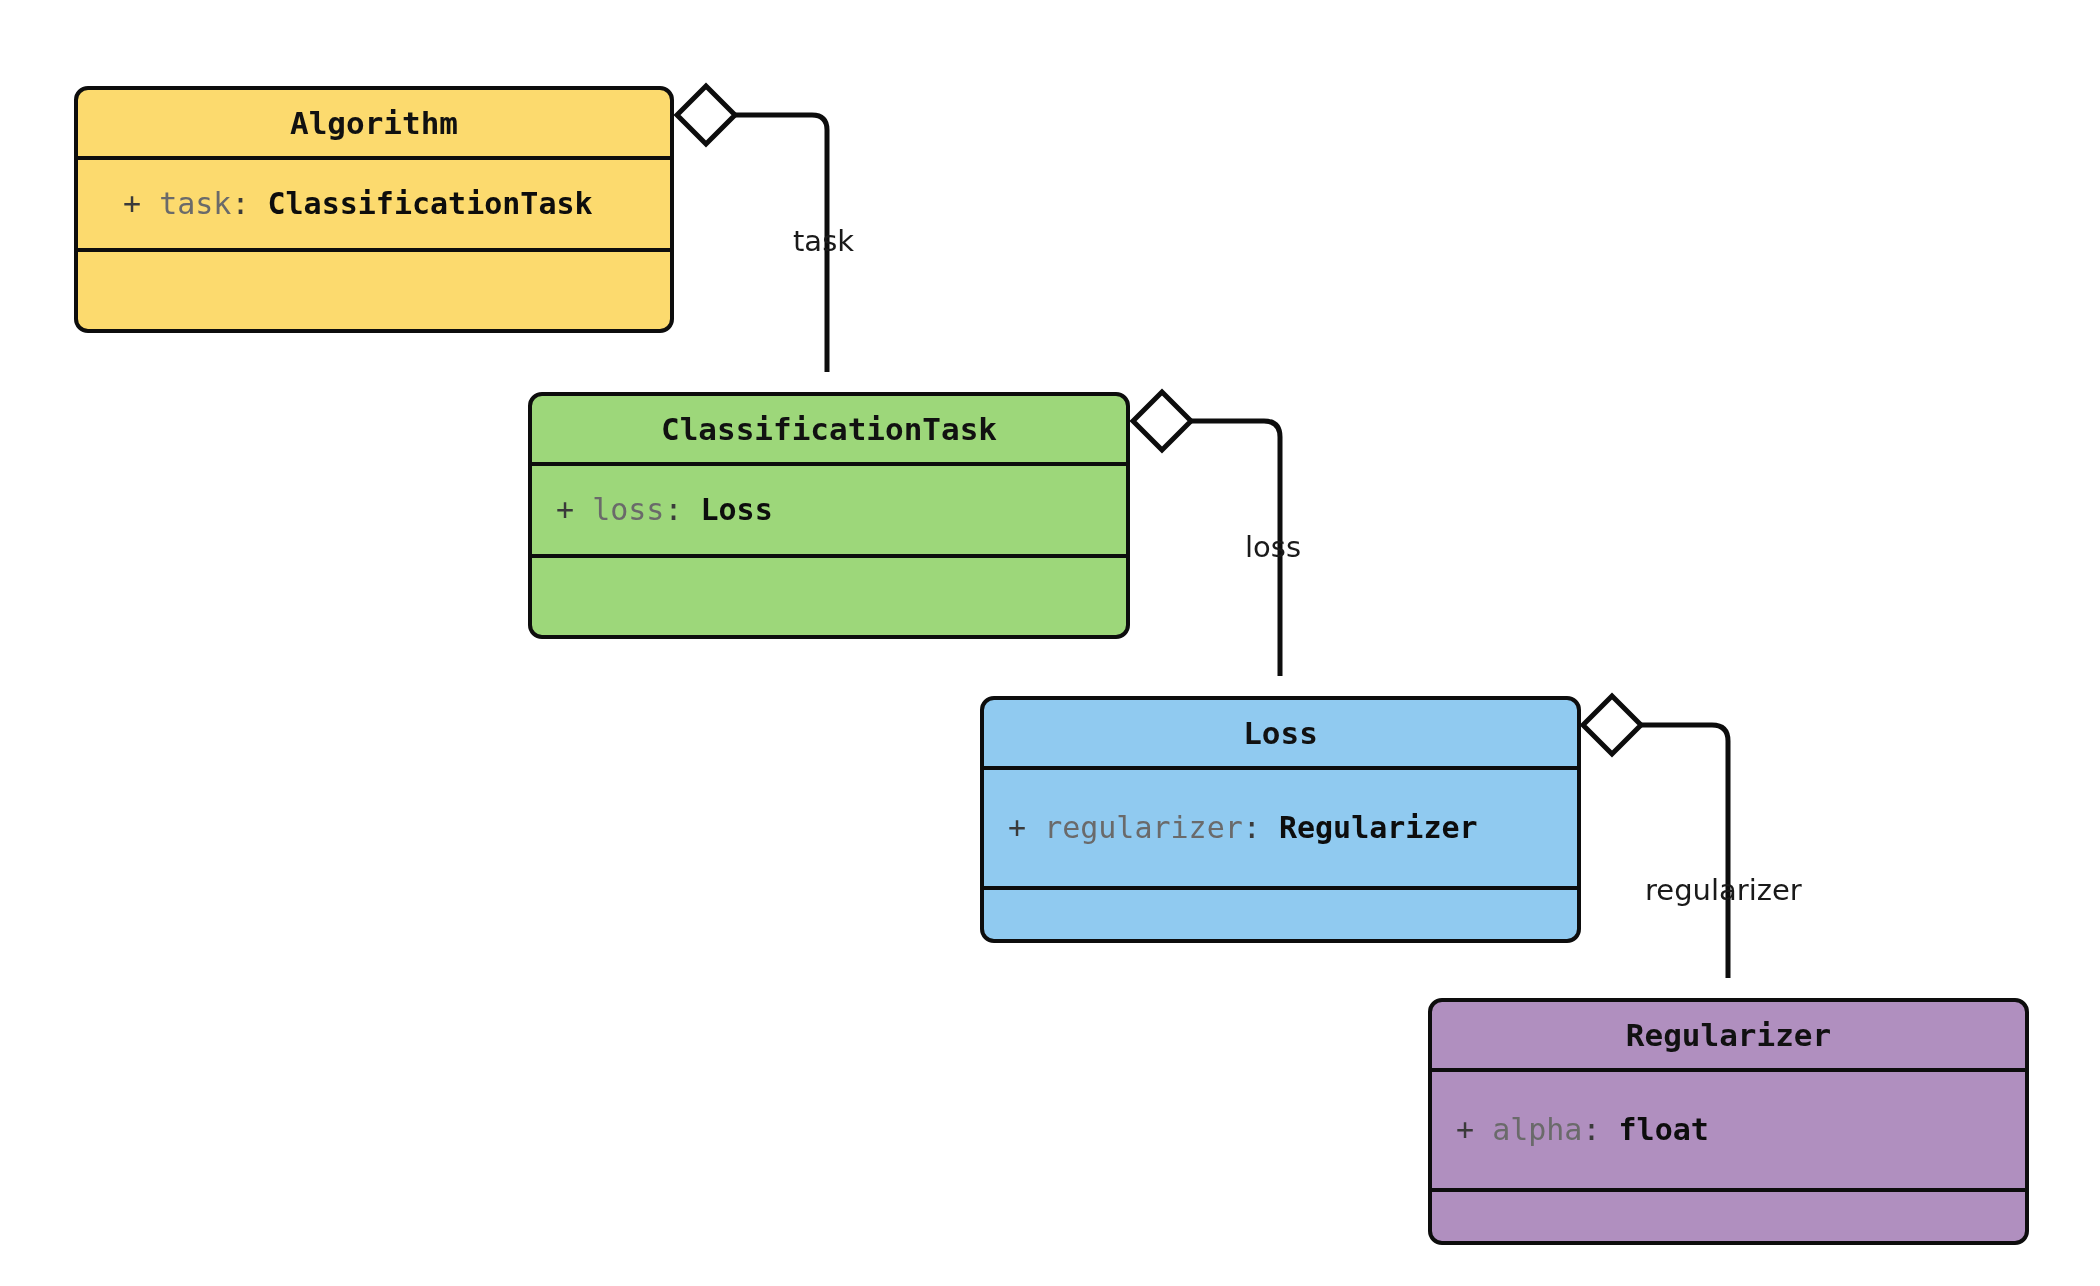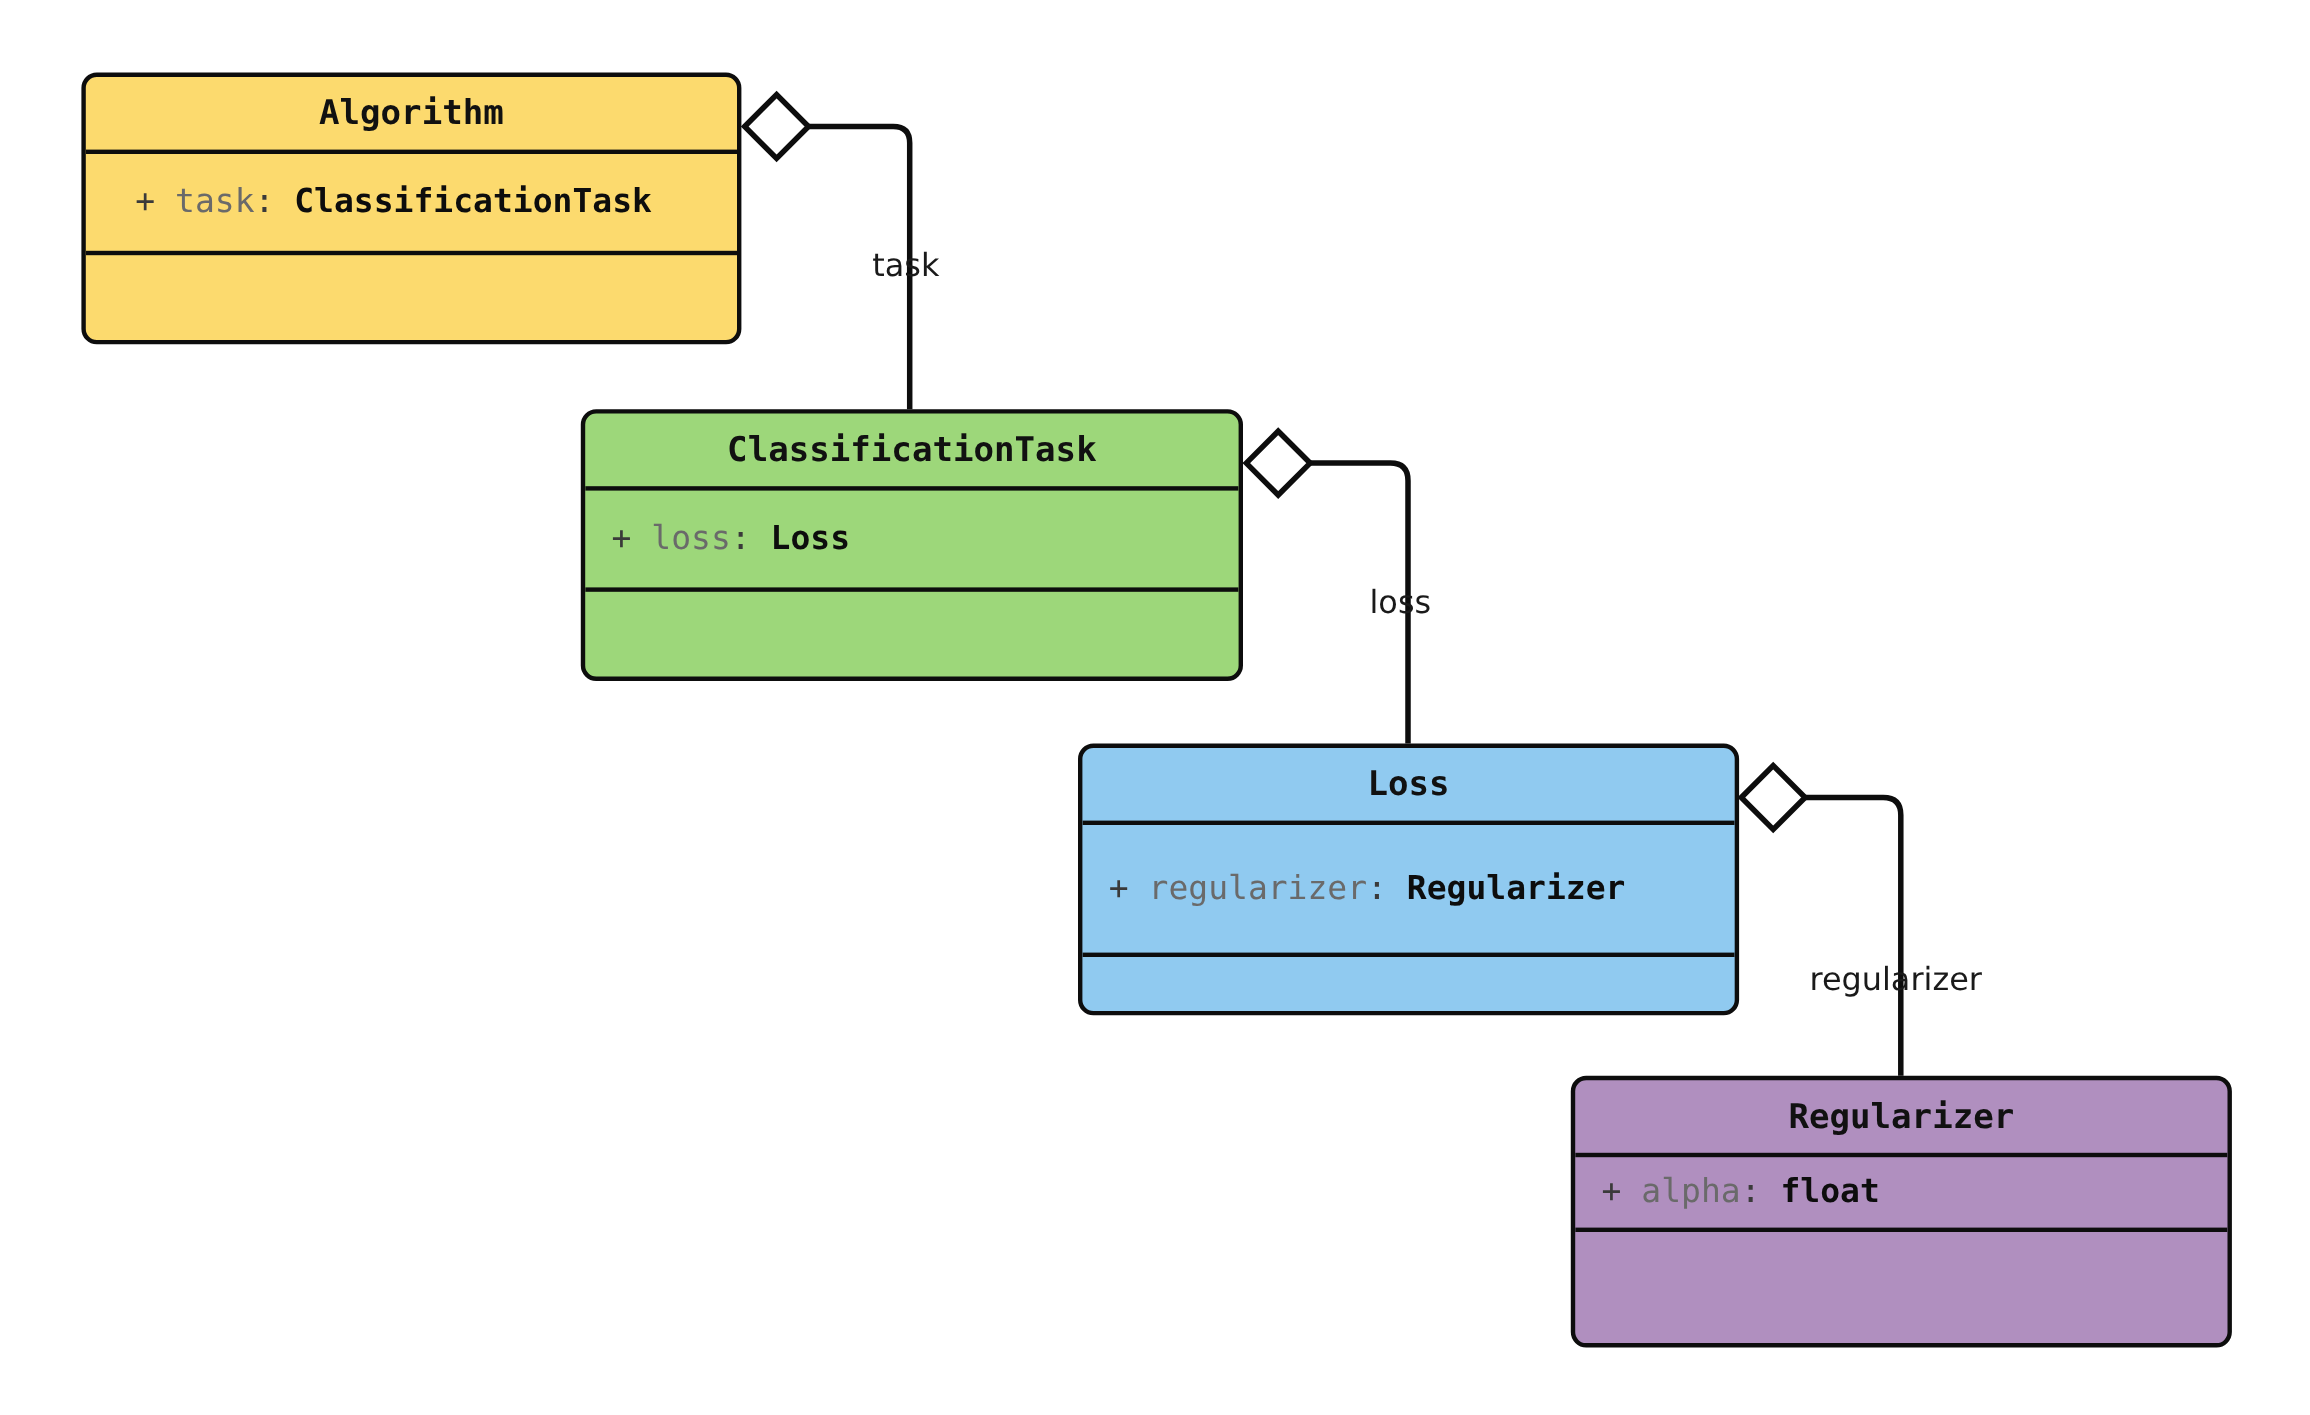--- a/index.html
+++ b/index.html
@@ -28,20 +28,21 @@
     height: 1286px;
     pointer-events: none;
   }
   .uml-class {
     position: absolute;
     box-sizing: border-box;
     border: 4px solid #0d0d0d;
     border-radius: 14px;
     overflow: hidden;
     background: #ffffff;
+    margin-top: 20px;
   }
   .uml-title {
     box-sizing: border-box;
     width: 100%;
     text-align: center;
     font-family: "DejaVu Sans Mono", monospace;
     font-weight: bold;
     font-size: 31px;
     letter-spacing: 0px;
     color: #111111;
@@ -88,21 +89,21 @@
   #class-loss             { left: 980px;  top: 676px;  width: 601px; height: 247px; background: #90CAF0; }
   #class-regularizer      { left: 1428px; top: 978px;  width: 601px; height: 247px; background: #B08FBF; }
 
   #class-algorithm .uml-title        { height: 70px; }
   #class-algorithm .uml-attrs        { height: 92px; padding-left: 45px; }
   #class-classificationtask .uml-title { height: 70px; }
   #class-classificationtask .uml-attrs { height: 92px; }
   #class-loss .uml-title             { height: 70px; }
   #class-loss .uml-attrs             { height: 120px; }
   #class-regularizer .uml-title      { height: 70px; }
-  #class-regularizer .uml-attrs      { height: 68px; justify-content: center; }
+  #class-regularizer .uml-attrs      { height: 120px; justify-content: center; }
 
   #label-task        { left: 793px;  top: 224px; }
   #label-loss        { left: 1245px; top: 530px; }
   #label-regularizer { left: 1645px; top: 873px; }
 </style>
 </head>
 <body>
 
 <div id="canvas">
 

